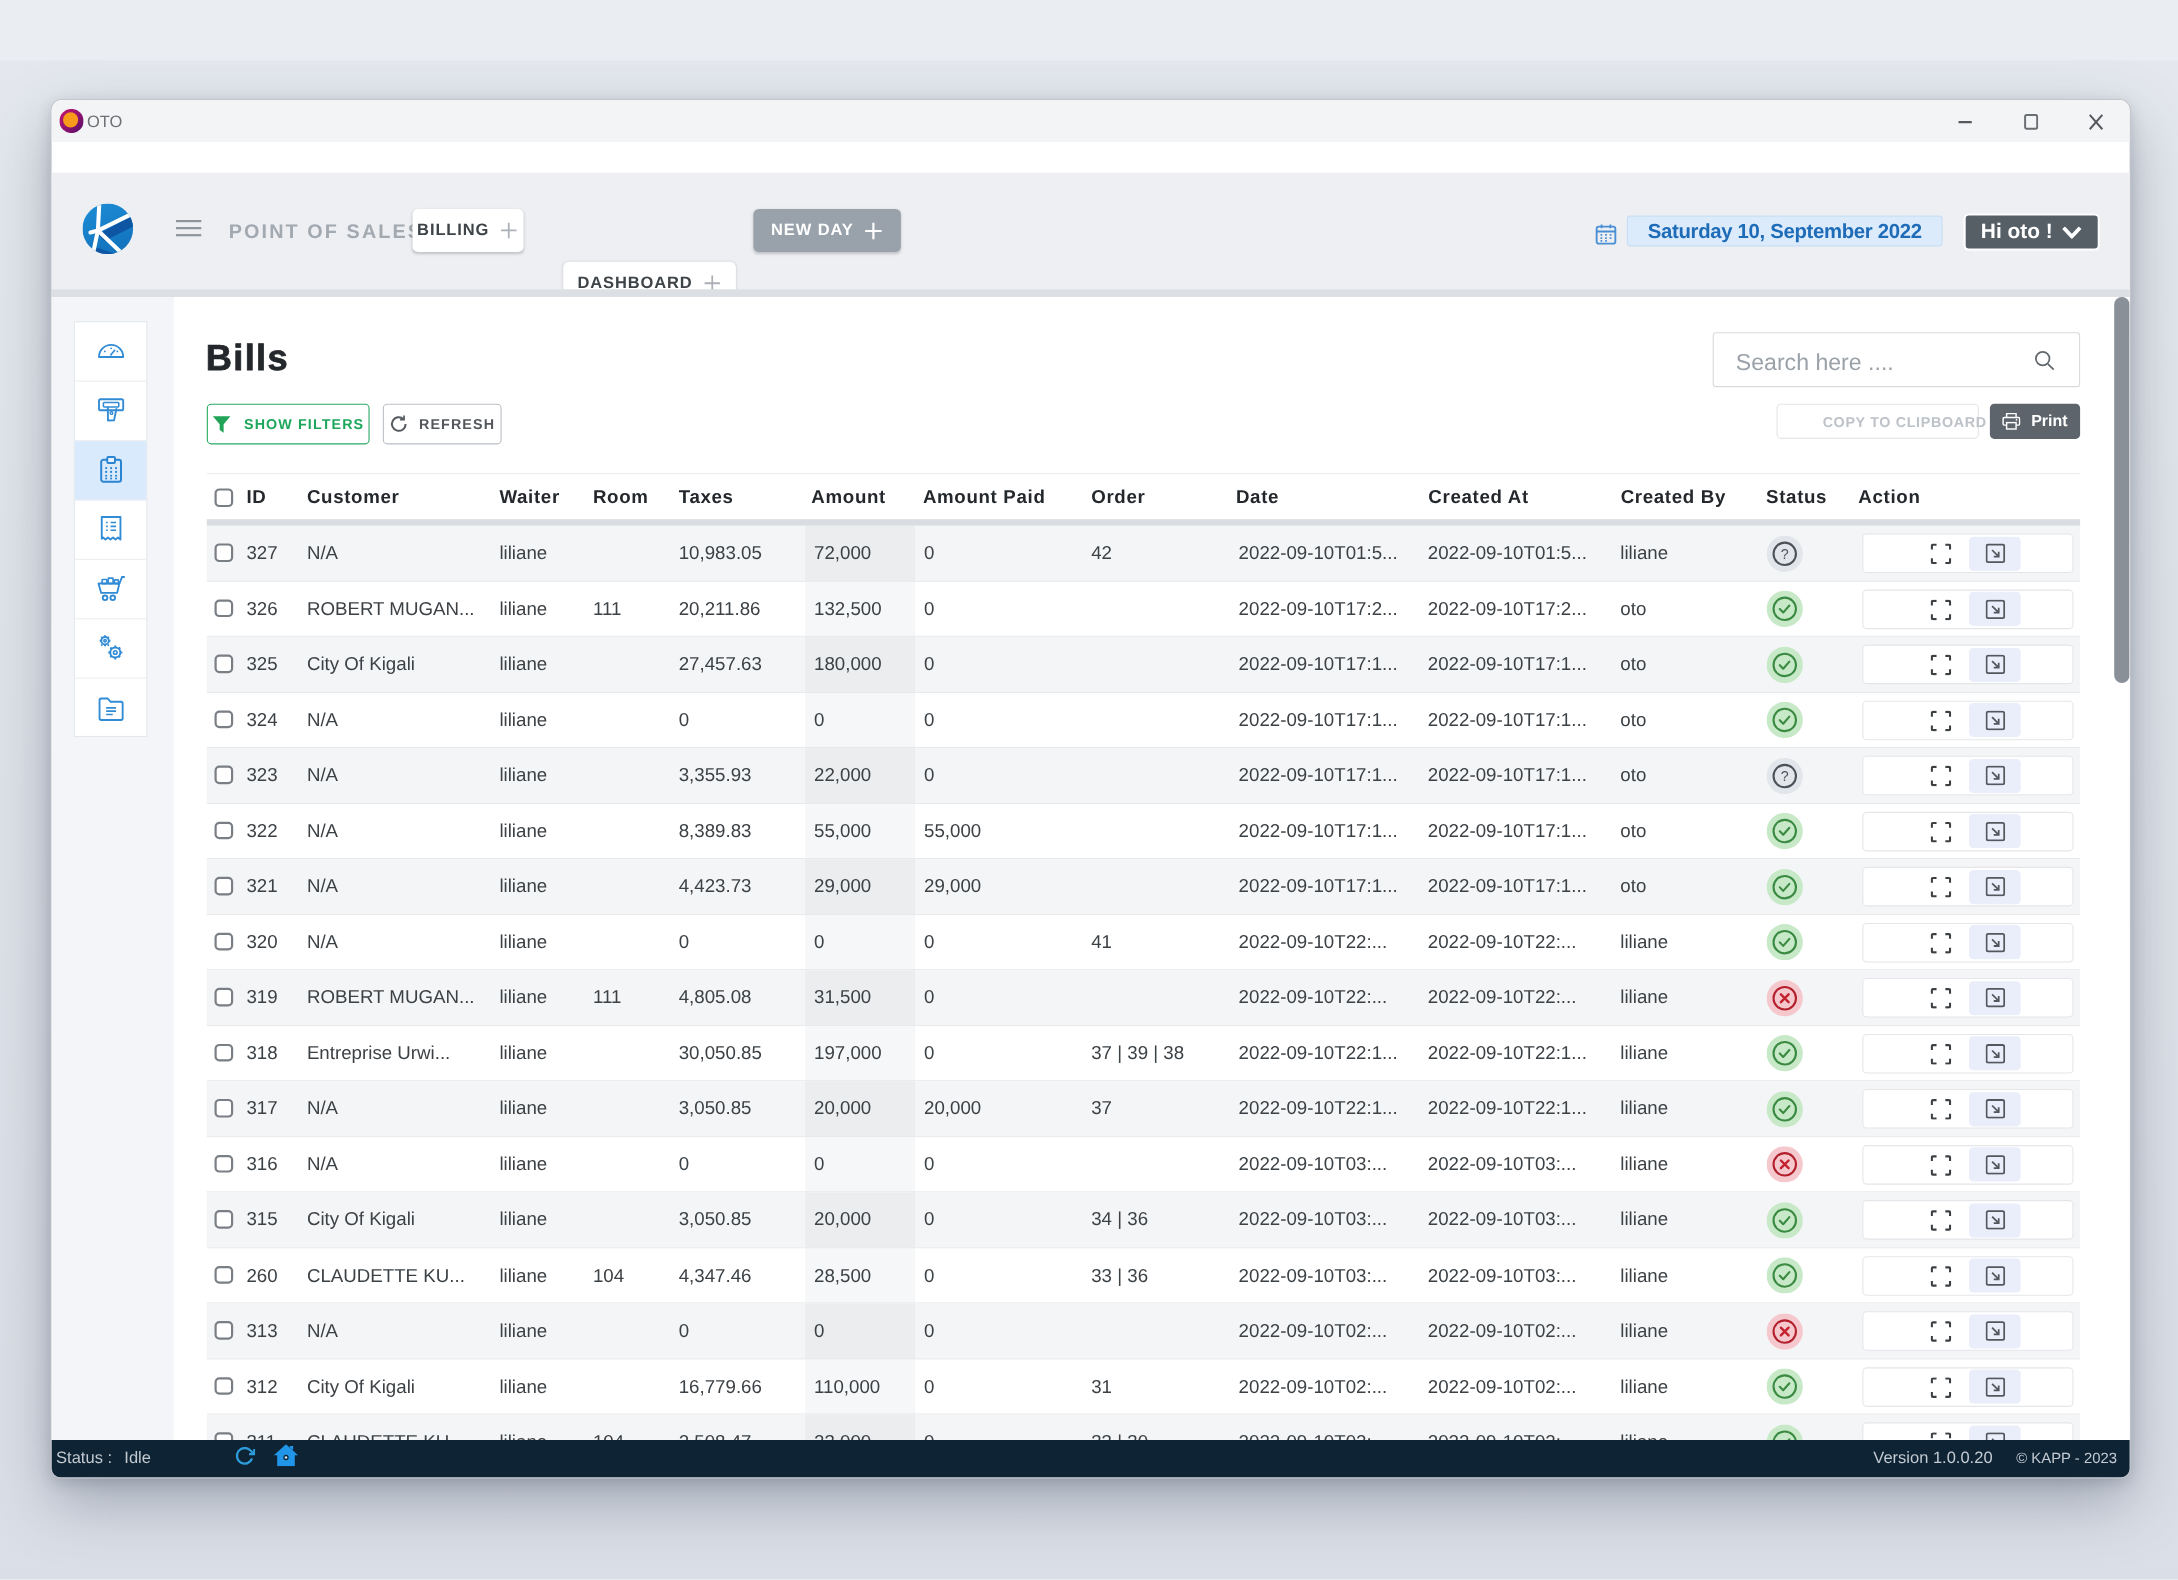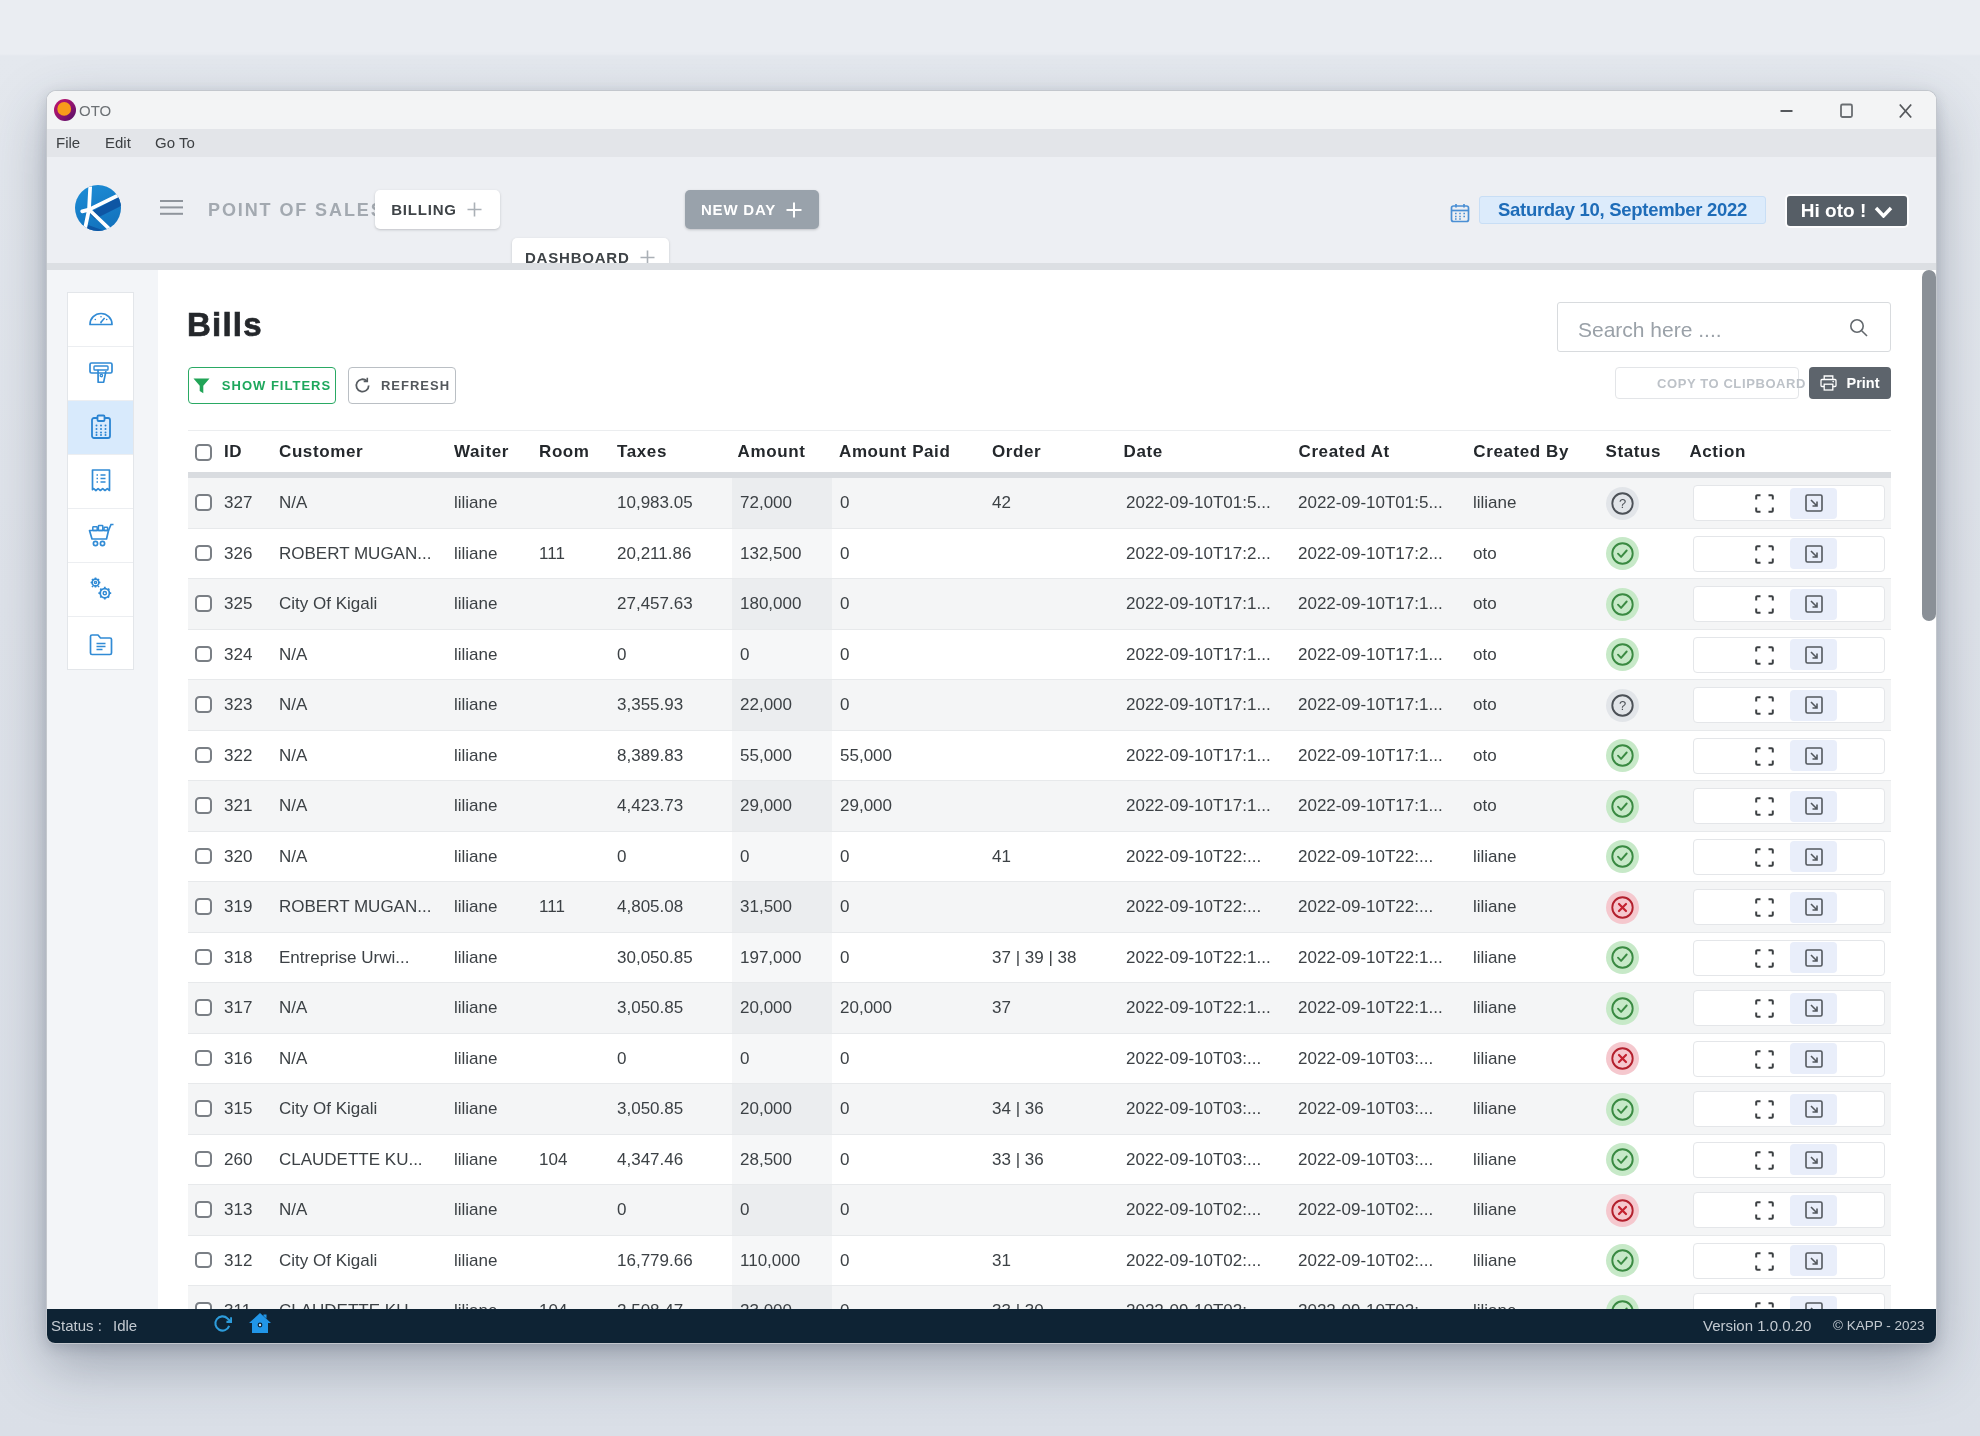--- a/index.html
+++ b/index.html
@@ -85,25 +85,20 @@
     <svg class="wcs" style="left:1733px" width="13" height="38" viewBox="0 0 13 38">
         <path d="M0.5 20h12" stroke="#55585c" stroke-width="2"></path>
       </svg>
     <svg class="wcs" style="left:1793px" width="13" height="38" viewBox="0 0 13 38">
         <rect x="1" y="13.5" width="11" height="12.5" rx="1.5" fill="none" stroke="#6a6e72" stroke-width="1.8"></rect>
       </svg>
     <svg class="wcs" style="left:1852px" width="13" height="38" viewBox="0 0 13 38">
         <path d="M0.8 13.5L12.2 26.5M12.2 13.5L0.8 26.5" stroke="#55585c" stroke-width="1.8"></path>
       </svg>
   </div>
-  <div class="mb">
-    <span style="left:9px">File</span>
-    <span style="left:58px">Edit</span>
-    <span style="left:108px">Go To</span>
-  </div>
   <div class="hd">
     <div style="position:absolute; left:27.6px; top:27.6px;"><svg width="46" height="46" viewBox="0 0 46 46">
 <defs>
             <linearGradient id="kg" x1="0.3" y1="0" x2="0.7" y2="1">
               <stop offset="0" stop-color="#1c8bd4"></stop>
               <stop offset="1" stop-color="#1271bc"></stop>
             </linearGradient>
             <clipPath id="kc">
               <circle cx="23" cy="23" r="23"></circle>
             </clipPath>
@@ -112,21 +107,21 @@
 <g clip-path="url(#kc)">
 <path d="M14 28 L46 10.5 L46 21 L20 34 Z" fill="#0e56a4"></path>
 <path d="M13 40 L33 47 L8 50 Z" fill="#0e56a4"></path>
 <path d="M15.2 1.5 L14 24.5 L9.8 44.5" fill="none" stroke="#fff" stroke-width="3.7" stroke-linejoin="round"></path>
 <path d="M7.2 26.4 L14 24.6 L45.5 9.2" fill="none" stroke="#fff" stroke-width="3.7" stroke-linejoin="round" stroke-linecap="round"></path>
 <path d="M14 24.5 L35.5 45" stroke="#fff" stroke-width="3.7" stroke-linecap="round"></path>
 </g>
 </svg></div>
     <div class="hbar"></div>
     <div class="pos">POINT OF SALES</div>
-    <div class="btn" style="left:327.5px; width:125px;">BILLING <span class="pl">
+    <div class="btn" style="left:327.5px; width:101px;">BILLING <span class="pl">
           <svg width="17" height="17" viewBox="0 0 17 17">
             <path d="M8.5 1.5v14M1.5 8.5h14" stroke="#aab0b6" stroke-width="1.6"></path>
           </svg>
         </span></div>
     <div class="btn" style="left:464.8px; width:157px;margin-top:48px;">DASHBOARD <span class="pl">
           <svg width="17" height="17" viewBox="0 0 17 17">
             <path d="M8.5 1.5v14M1.5 8.5h14" stroke="#aab0b6" stroke-width="1.6"></path>
           </svg>
         </span></div>
     <div class="btn dark" style="left:638px; width:134px;">NEW DAY <span class="pl">

